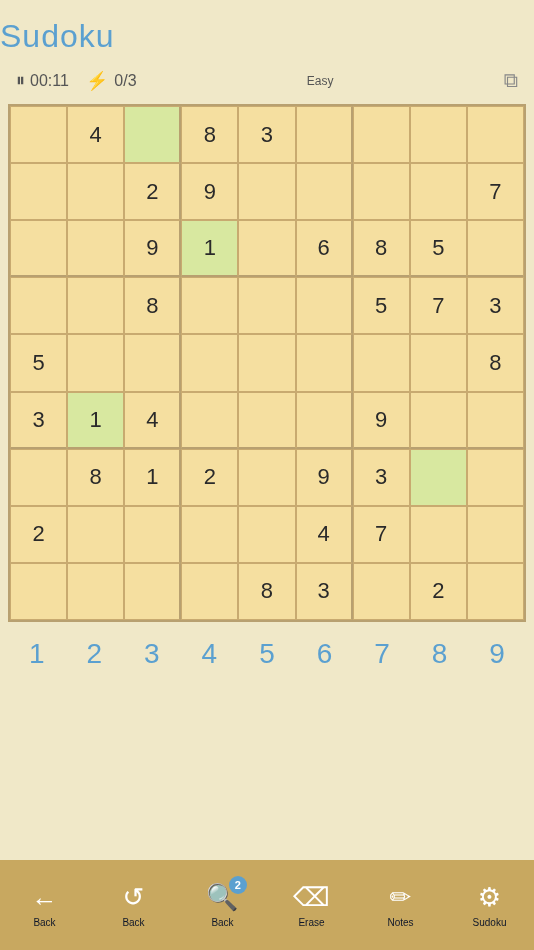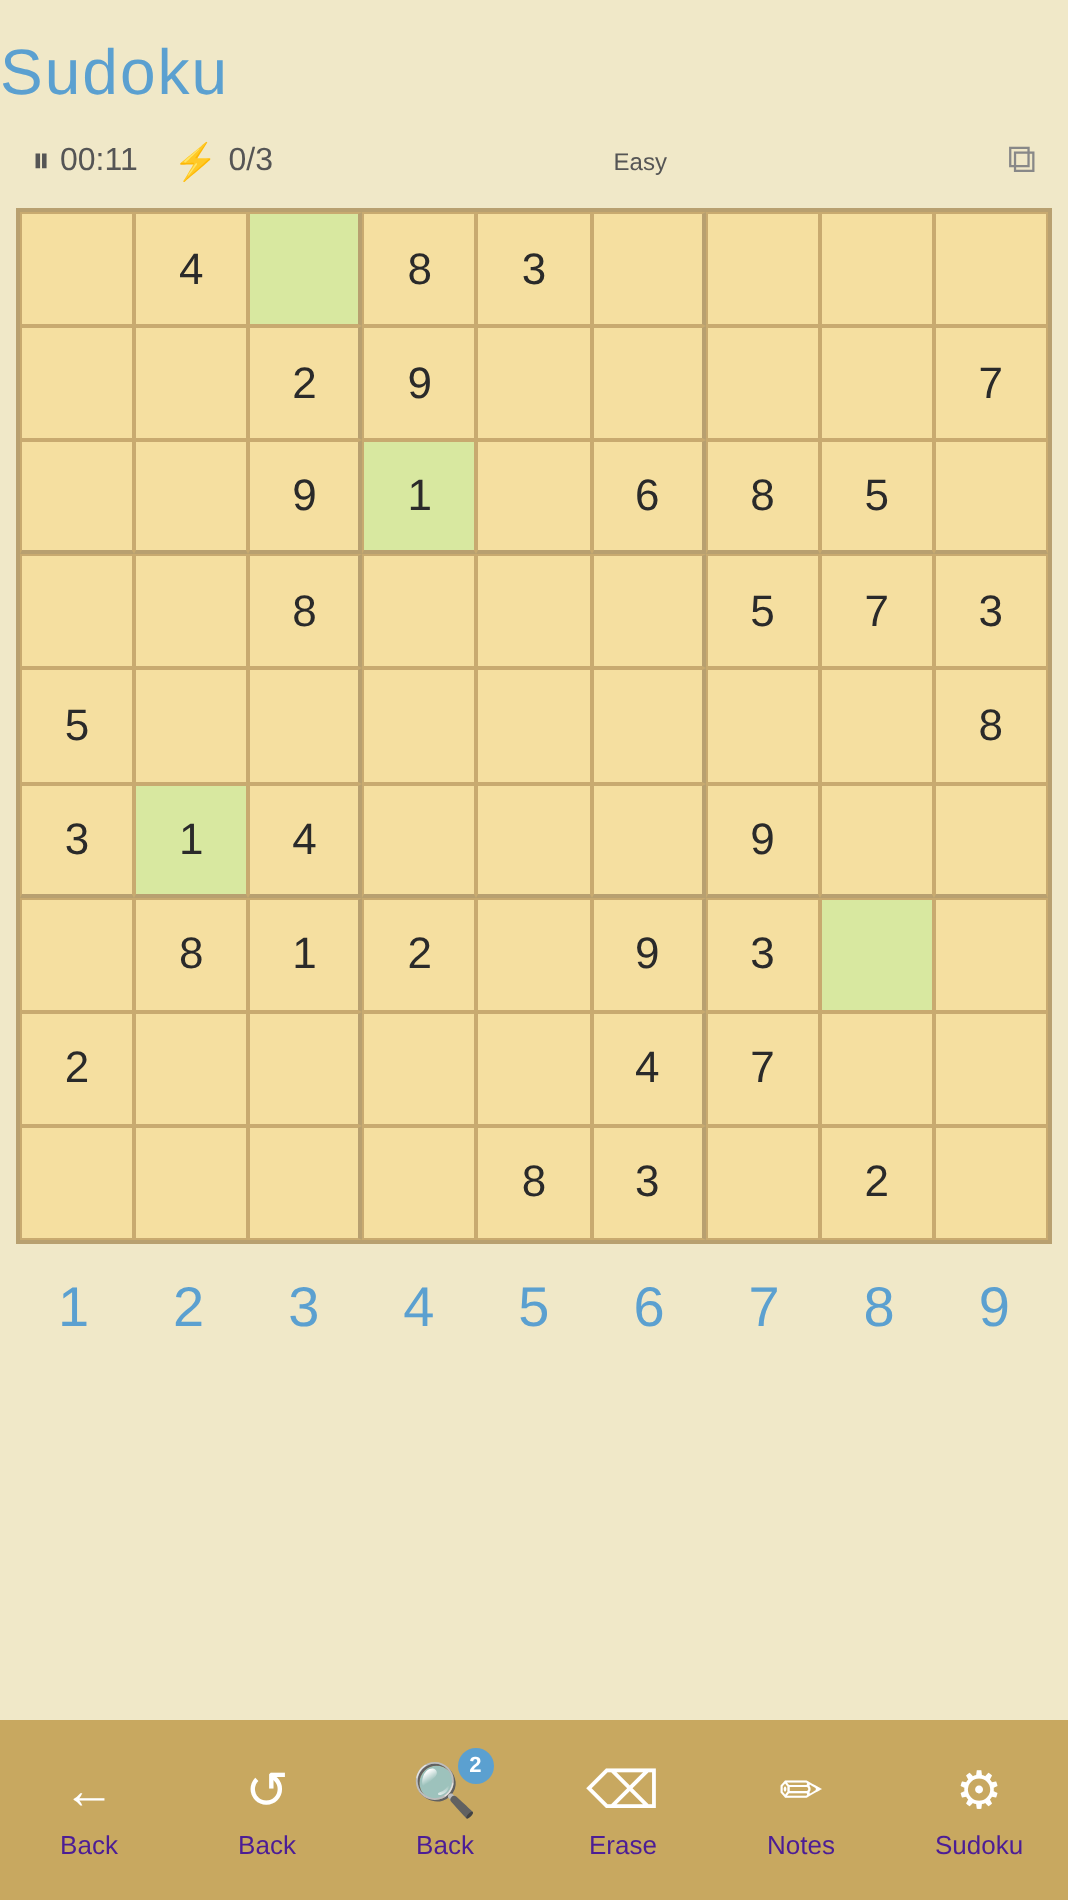--- a/index.html
+++ b/index.html
@@ -121,22 +121,22 @@
       align-items: center;
       gap: 4px;
       cursor: pointer;
       color: #fff;
       width: 80px;
     }
     .bottom-btn .btn-icon {
       font-size: 26px;
     }
     .bottom-btn .btn-label {
-      font-size: 13px;
-      color: #4c1d95;
+      font-size: 10px;
+      color: #0f172a;
     }
     .hint-wrapper {
       position: relative;
       display: inline-block;
     }
     .hint-badge {
       position: absolute;
       top: -6px;
       right: -8px;
       background: #5ba0d0;

